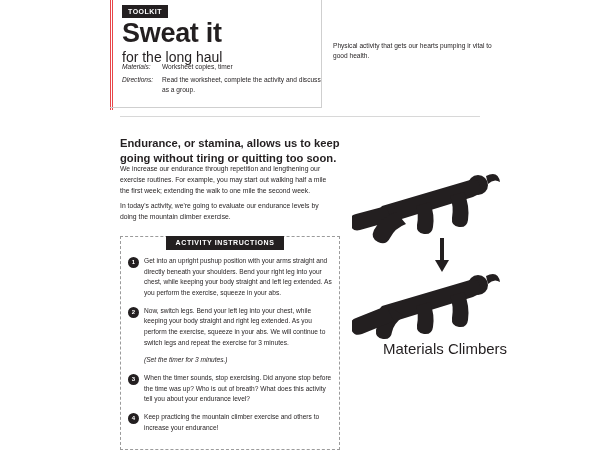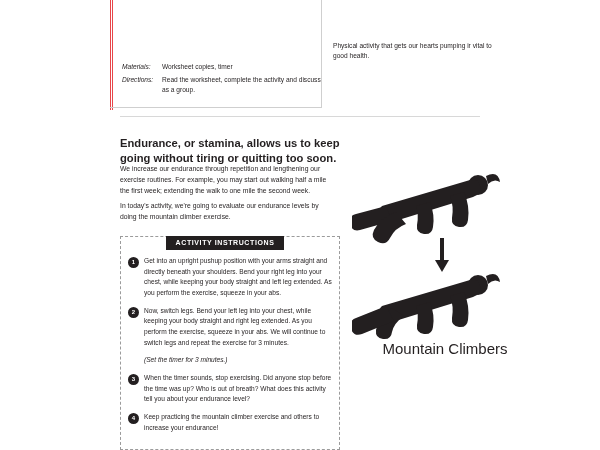--- a/index.html
+++ b/index.html
@@ -245,20 +245,25 @@
 </style>
 </head>
 <body>
 
 <div class="page">
 
   <div class="header-rule"></div>
   <div class="header-rule2"></div>
   <div class="header-box"></div>
 
+  <div class="title-block">
+    <div class="eyebrow">TOOLKIT</div>
+    <div class="title-main">Sweat it</div>
+    <div class="title-sub">for the long haul</div>
+  </div>
 
   <div class="meta">
     <div class="meta-row">
       <div class="meta-label">Materials:</div>
       <div class="meta-value">Worksheet copies, timer</div>
     </div>
     <div class="meta-row">
       <div class="meta-label">Directions:</div>
       <div class="meta-value">Read the worksheet, complete the activity and discuss as a group.</div>
     </div>
@@ -322,15 +327,15 @@
       <circle cx="126" cy="23" r="10"></circle>
       <path d="M134 14 q12 -6 14 6 q-6 -4 -12 2 z"></path>
       <path d="M30 44 L118 18 q8 -2 10 6 q2 8 -7 11 L40 60 q-8 3 -11 -5 q-3 -8 1 -11 z"></path>
       <path d="M112 30 q6 14 4 28 q-1 8 -9 7 q-8 -1 -7 -9 q2 -12 -2 -22 z"></path>
       <path d="M78 40 q5 13 3 25 q-1 8 -9 7 q-8 -1 -7 -9 q2 -10 -1 -19 z"></path>
       <path d="M40 46 q-14 10 -16 22 q-1 8 7 9 q8 1 9 -7 q2 -9 12 -16 z"></path>
       <path d="M34 44 L4 56 q-8 3 -5 11 q3 8 11 5 l32 -13 z"></path>
     </g>
   </svg>
 
-  <div class="illus-caption">Mountain Climbers</div>
+  <div class="illus-caption">Materials Climbers</div>
 
 </div>
 
 </body></html>

